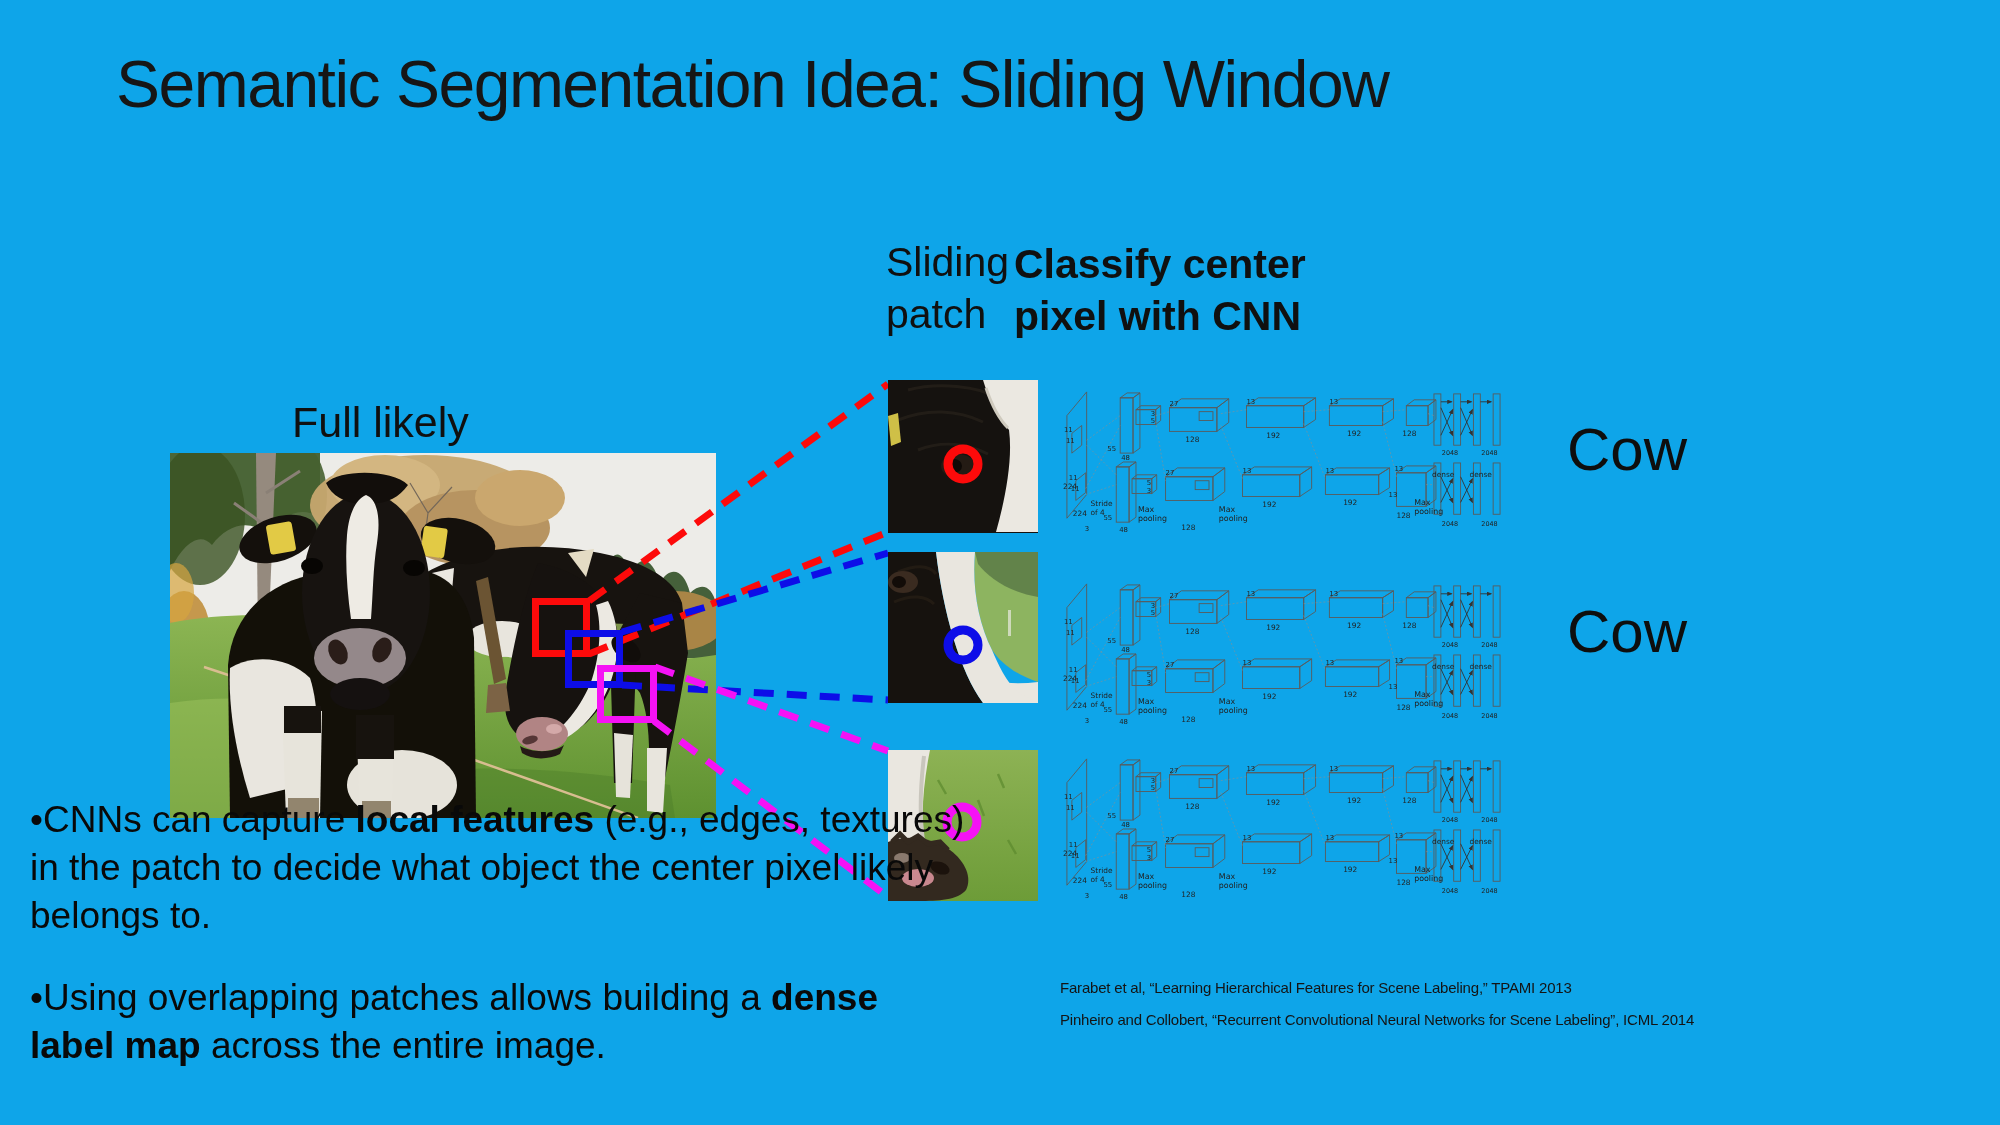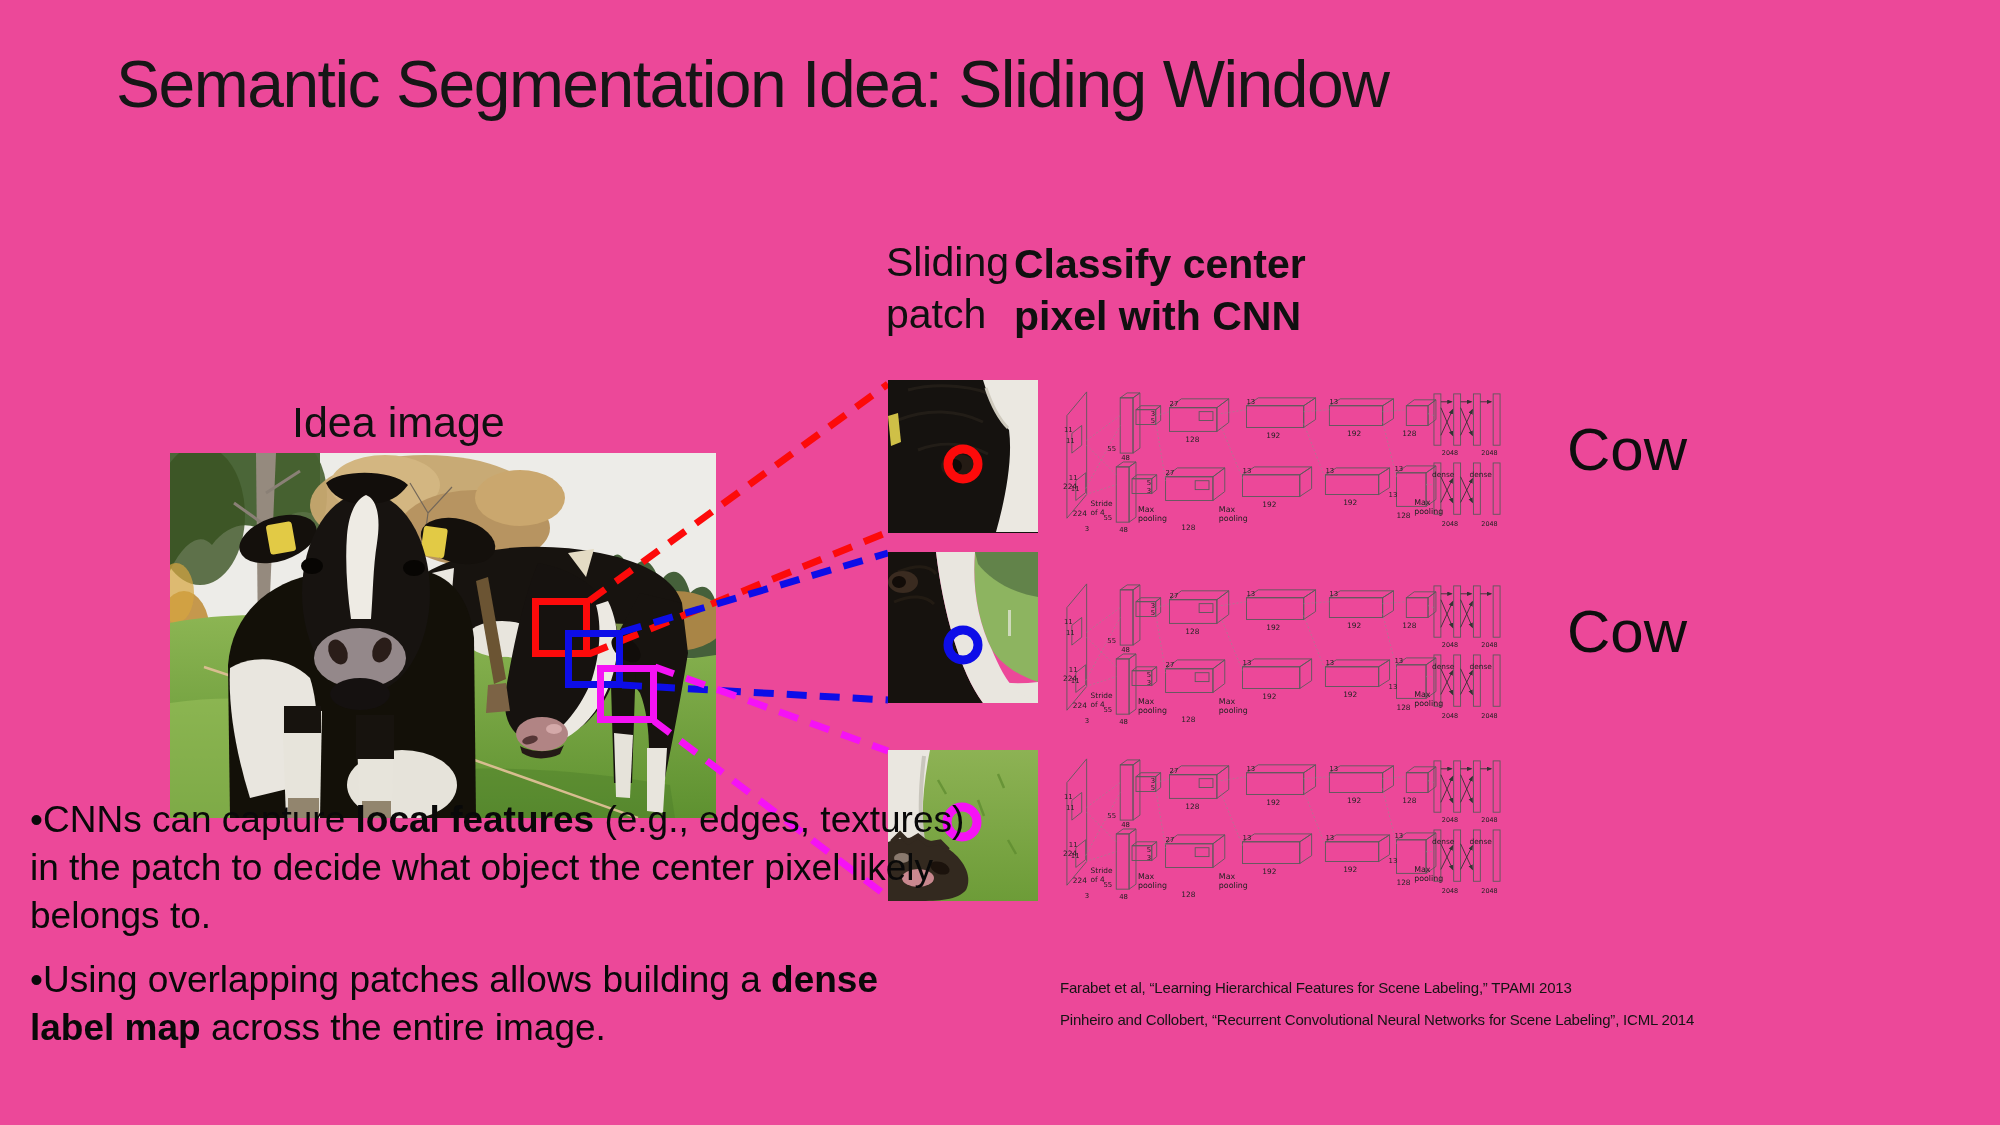--- a/index.html
+++ b/index.html
@@ -1,16 +1,16 @@
 <!DOCTYPE html>
 <html><head>
 <meta charset="utf-8">
 <style>
   html,body{margin:0;padding:0;background:#888;}
-  .slide{position:relative;width:2000px;height:1125px;background:#ec4899;overflow:hidden;
+  .slide{position:relative;width:2000px;height:1125px;background:#0ea5e9;overflow:hidden;
          font-family:"Liberation Sans",sans-serif;color:#121212;}
   .abs{position:absolute;}
   .title{left:116px;top:46px;font-size:66px;font-weight:400;letter-spacing:-1.5px;color:#161616;white-space:nowrap;z-index:6;}
   .lbl{font-size:41px;color:#101010;z-index:6;line-height:52px;}
   .lbl-full{left:292px;top:396px;font-size:43px;}
   .lbl-extract{left:886px;top:236px;width:180px;}
   .lbl-classify{left:1014px;top:238px;width:350px;font-weight:bold;}
   .photo{left:170px;top:453px;width:546px;height:365px;z-index:1;}
   .photo svg,.patch svg{display:block;width:100%;height:100%;}
   .overlay{left:0;top:0;width:2000px;height:1125px;z-index:2;pointer-events:none;}
@@ -21,31 +21,31 @@
   .patch{left:888px;width:150px;z-index:4;}
   .patch1{top:380px;height:153px;}
   .patch2{top:552px;height:151px;}
   .patch3{top:750px;height:151px;}
   .cnn{position:absolute;left:1060px;width:445px;height:148px;z-index:2;}
   .cnn1{top:386px;} .cnn2{top:578px;} .cnn3{top:753px;}
   .cls{font-size:60px;color:#0e0e0e;left:1567px;z-index:6;white-space:nowrap;}
   .cls1{top:415px;} .cls2{top:597px;} .cls3{top:777px;}
   .bullets{left:30px;top:796px;width:935px;font-size:37px;line-height:48px;color:#090909;z-index:5;}
   .bullets p{margin:0;}
-  .bullets p + p{margin-top:16px;}
+  .bullets p + p{margin-top:34px;}
   .cites{left:1060px;top:972px;font-size:15px;line-height:32px;color:#141414;z-index:5;letter-spacing:-0.2px;}
 </style>
 </head>
 <body>
 
 <div class="slide">
 
   <div class="abs title">Semantic Segmentation Idea: Sliding Window</div>
 
-  <div class="abs lbl lbl-full">Idea image</div>
+  <div class="abs lbl lbl-full">Full likely</div>
   <div class="abs lbl lbl-extract">Sliding patch</div>
   <div class="abs lbl lbl-classify">Classify center pixel with CNN</div>
 
   <div class="abs photo">
     <svg viewBox="0 0 546 365" preserveAspectRatio="none">
       <defs>
         <linearGradient id="gGrass" x1="0" y1="0" x2="0" y2="1">
           <stop offset="0" stop-color="#8cb553"></stop>
             <stop offset="1" stop-color="#5e9130"></stop>
         </linearGradient>

